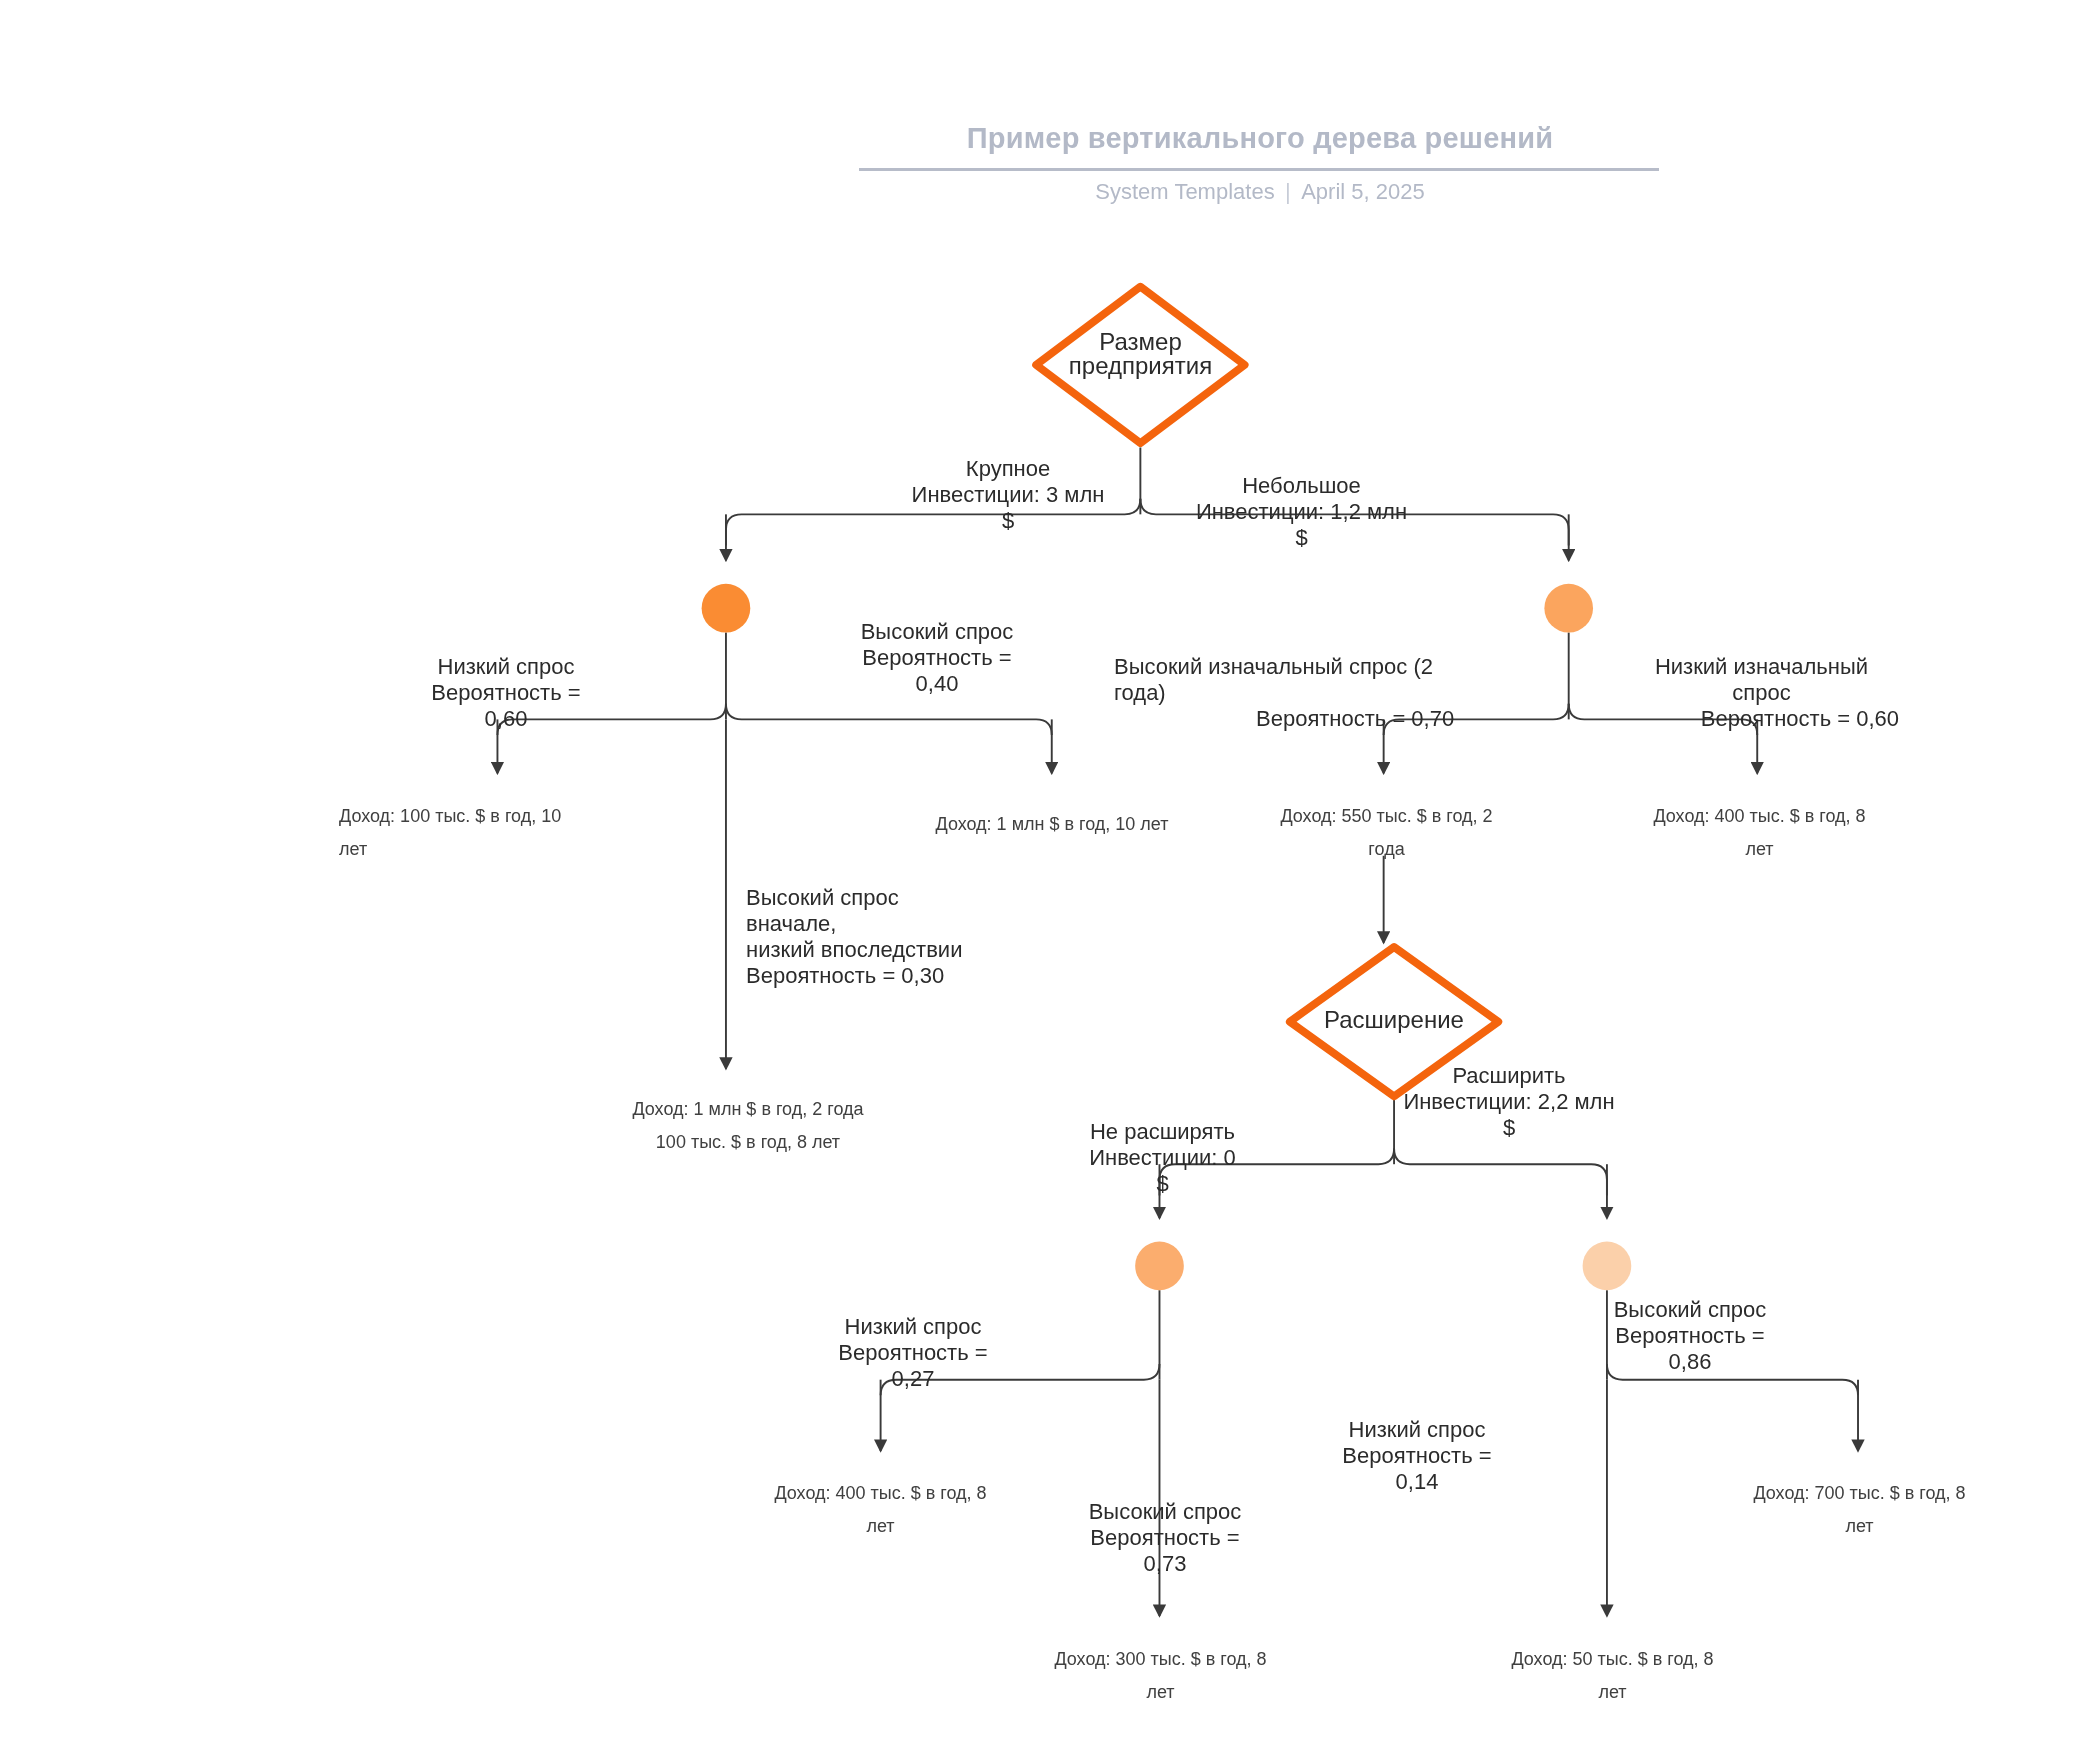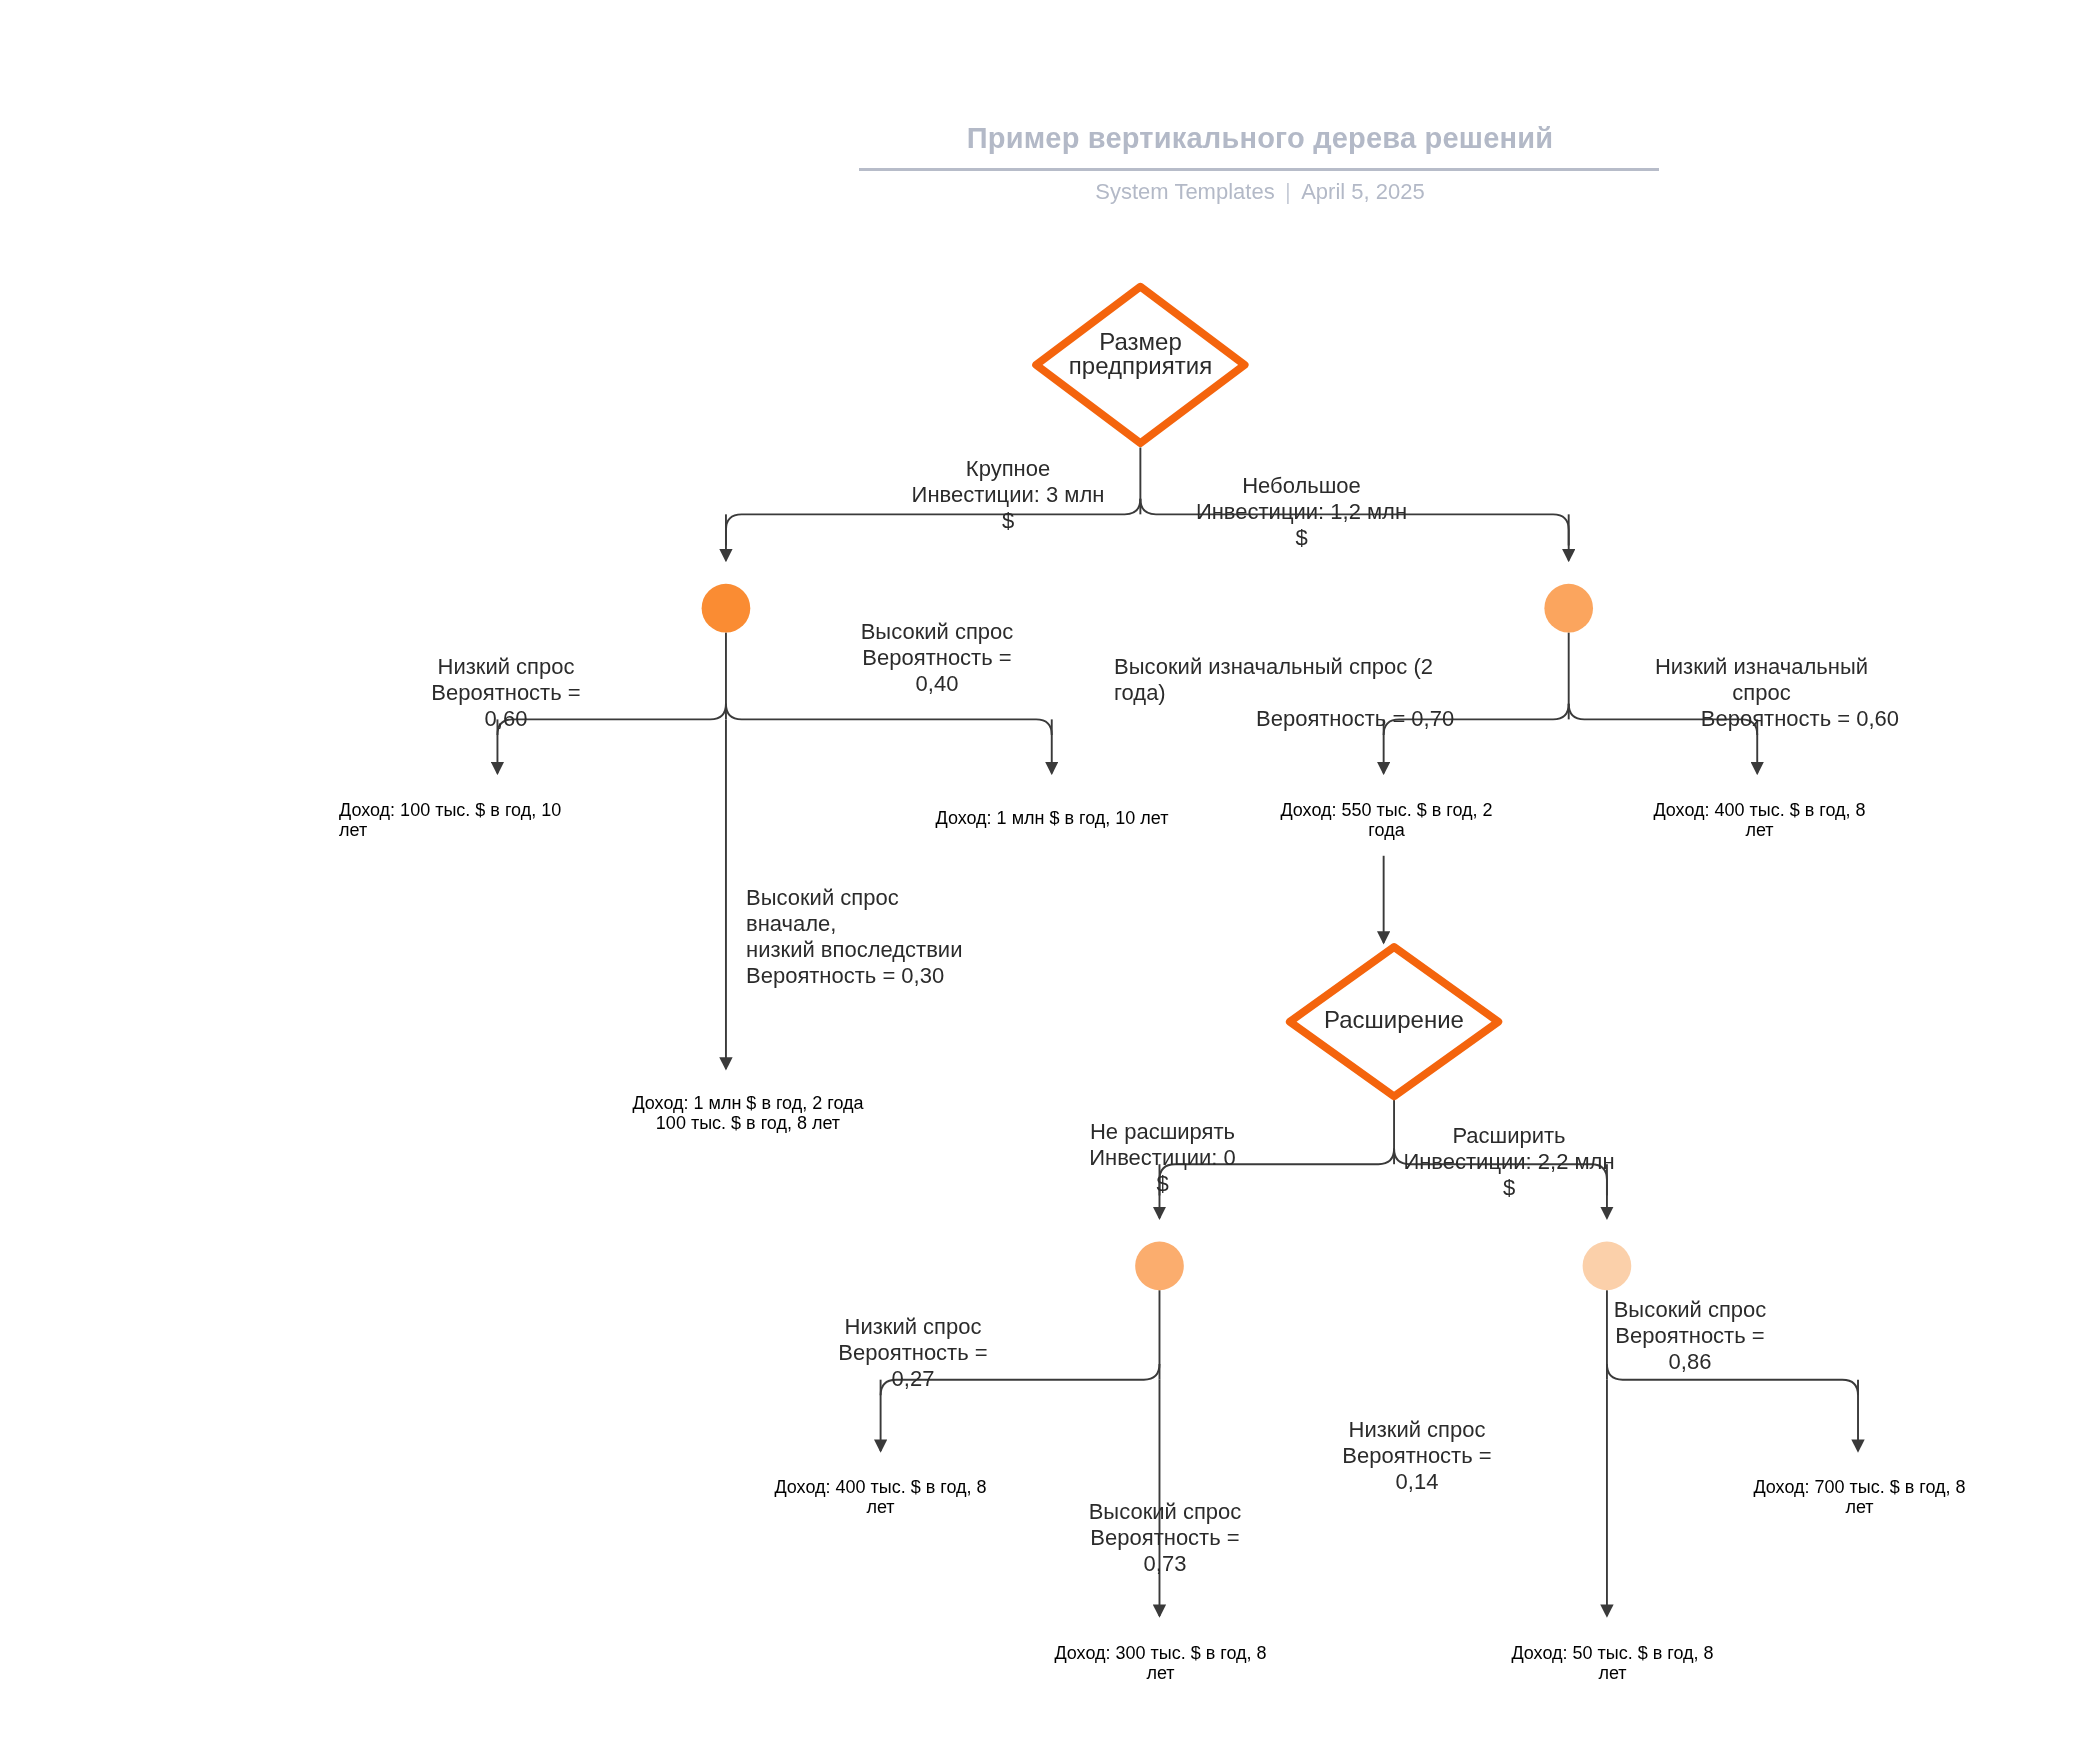--- a/index.html
+++ b/index.html
@@ -103,22 +103,22 @@
     line-height: 26px;
     color: #2b2b2b;
     white-space: pre-line;
   }
   .edge-label.c { text-align: center; }
   .edge-label.l { text-align: left; }
   .edge-label.r { text-align: right; }
   .leaf-label {
     position: absolute;
     font-size: 18px;
-    line-height: 20px;
-    color: #000000;
+    line-height: 33px;
+    color: #404040;
     white-space: pre-line;
   }
   .leaf-label.c { text-align: center; }
   .leaf-label.l { text-align: left; }
 </style>
 </head>
 <body>
 
 <div id="header">
   <div id="page-title">Пример вертикального дерева решений</div>
@@ -209,21 +209,21 @@
   <div class="edge-label l" style="left:1114px; top:654px; width:348px;">Высокий изначальный спрос (2
 года)</div>
   <div class="edge-label l" style="left:1256px; top:706px; width:278px;">Вероятность = 0,70</div>
   <div class="edge-label c" style="left:1627px; top:654px; width:269px;">Низкий изначальный
 спрос</div>
   <div class="edge-label r" style="left:1530px; top:706px; width:369px;">Вероятность = 0,60</div>
 
   <div class="edge-label c" style="left:1019px; top:1119px; width:287px;">Не расширять
 Инвестиции: 0
 $</div>
-  <div class="edge-label c" style="left:1357px; top:1123px; width:304px;">Расширить
+  <div class="edge-label c" style="left:1357px; top:1063px; width:304px;">Расширить
 Инвестиции: 2,2 млн
 $</div>
 
   <div class="edge-label c" style="left:800px; top:1314px; width:226px;">Низкий спрос
 Вероятность =
 0,27</div>
   <div class="edge-label c" style="left:1052px; top:1499px; width:226px;">Высокий спрос
 Вероятность =
 0,73</div>
   <div class="edge-label c" style="left:1304px; top:1417px; width:226px;">Низкий спрос

